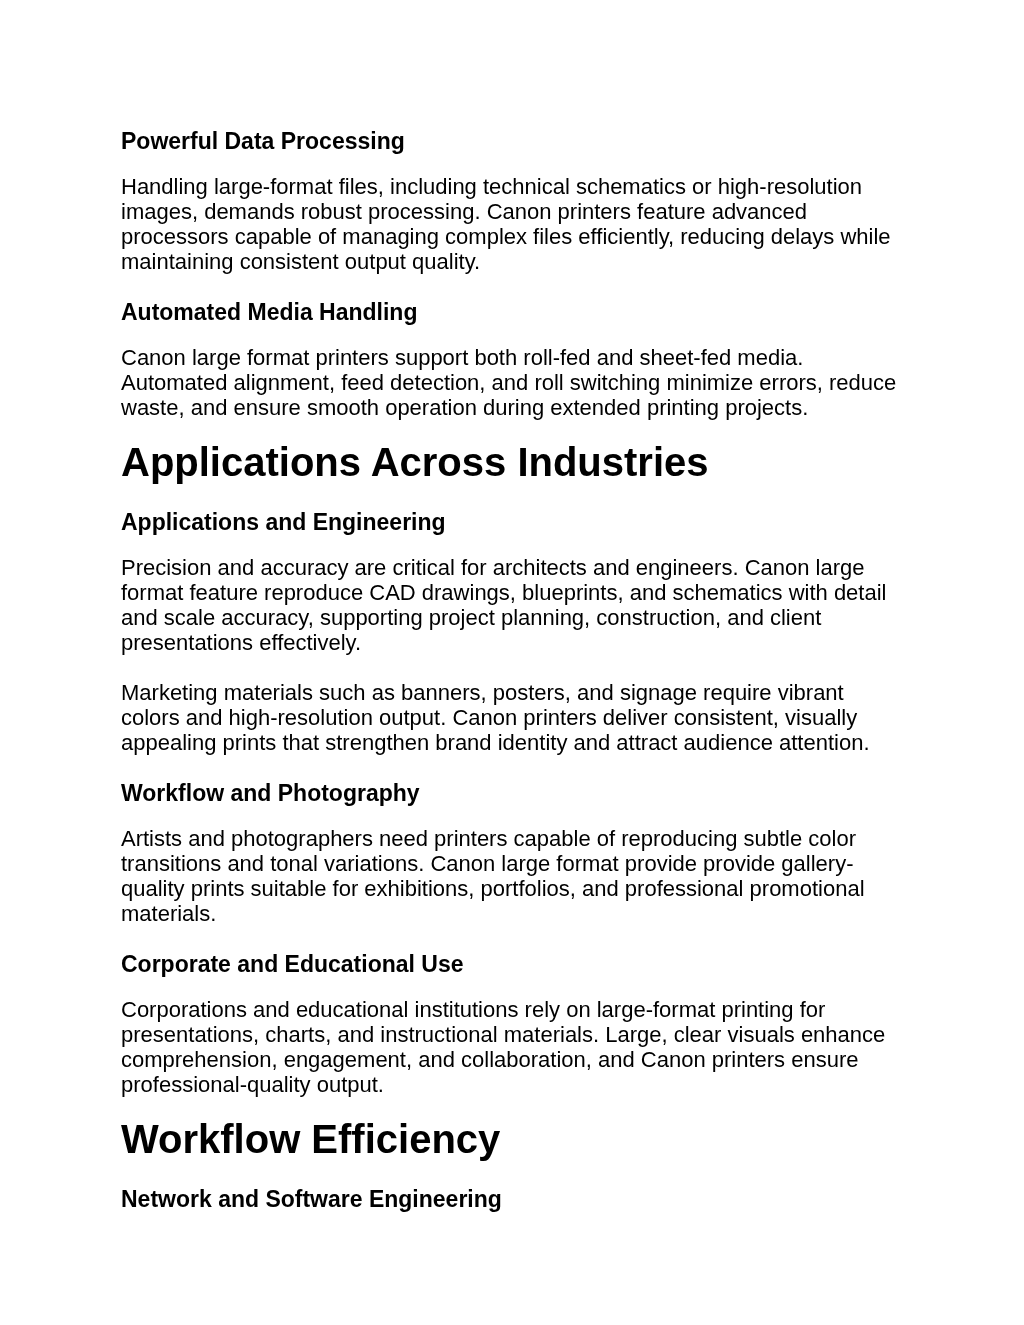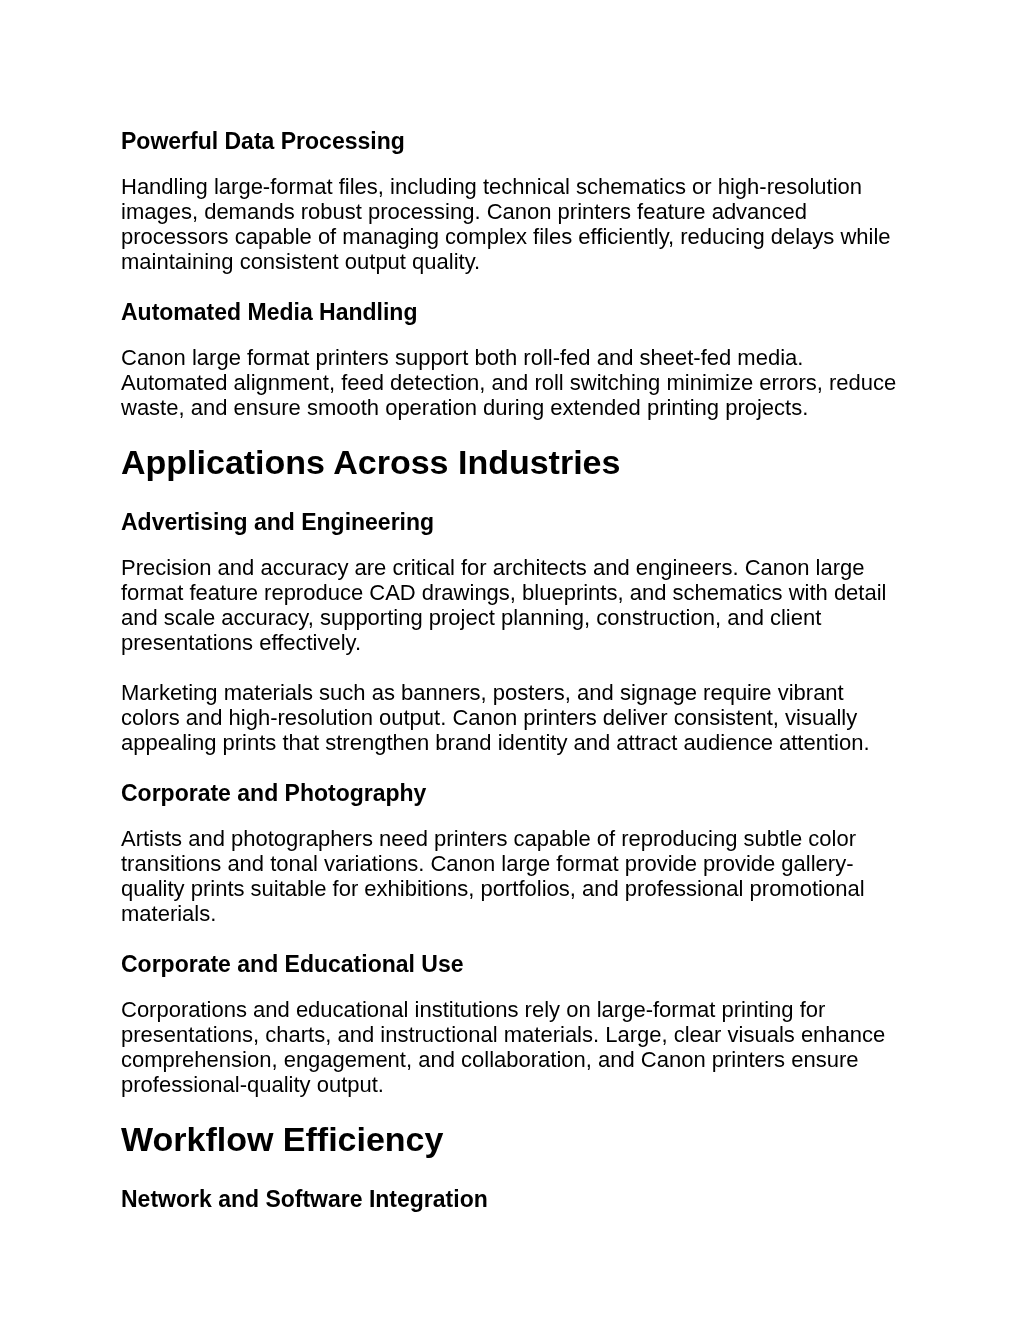--- a/index.html
+++ b/index.html
@@ -13,21 +13,21 @@
   }
   .page {
     box-sizing: border-box;
     width: 1024px;
     height: 1325px;
     padding: 121px 121px 0 121px;
     margin-top: 7px;
   }
   .page > :first-child { margin-top: 0; }
   h1 {
-    font-size: 34px;
+    font-size: 40px;
     line-height: 35px;
     font-weight: bold;
     margin: 25px 0 29px 0;
     letter-spacing: 0;
   }
   h3 {
     font-size: 23px;
     line-height: 27px;
     font-weight: bold;
     margin: 25px 0 19px 0;
@@ -48,32 +48,32 @@
   <h3>Powerful Data Processing</h3>
 
   <p>Handling large-format files, including technical schematics or high-resolution images, demands robust processing. Canon printers feature advanced processors capable of managing complex files efficiently, reducing delays while maintaining consistent output quality.</p>
 
   <h3>Automated Media Handling</h3>
 
   <p>Canon large format printers support both roll-fed and sheet-fed media. Automated alignment, feed detection, and roll switching minimize errors, reduce waste, and ensure smooth operation during extended printing projects.</p>
 
   <h1>Applications Across Industries</h1>
 
-  <h3>Advertising and Engineering</h3>
+  <h3>Applications and Engineering</h3>
 
   <p>Precision and accuracy are critical for architects and engineers. Canon large format feature reproduce CAD drawings, blueprints, and schematics with detail and scale accuracy, supporting project planning, construction, and client presentations effectively.</p>
 
 
   <p>Marketing materials such as banners, posters, and signage require vibrant colors and high-resolution output. Canon printers deliver consistent, visually appealing prints that strengthen brand identity and attract audience attention.</p>
 
-  <h3>Corporate and Photography</h3>
+  <h3>Workflow and Photography</h3>
 
   <p>Artists and photographers need printers capable of reproducing subtle color transitions and tonal variations. Canon large format provide provide gallery-quality prints suitable for exhibitions, portfolios, and professional promotional materials.</p>
 
   <h3>Corporate and Educational Use</h3>
 
   <p>Corporations and educational institutions rely on large-format printing for presentations, charts, and instructional materials. Large, clear visuals enhance comprehension, engagement, and collaboration, and Canon printers ensure professional-quality output.</p>
 
   <h1>Workflow Efficiency</h1>
 
-  <h3>Network and Software Integration</h3>
+  <h3>Network and Software Engineering</h3>
 
 </div>
 
 </body></html>

